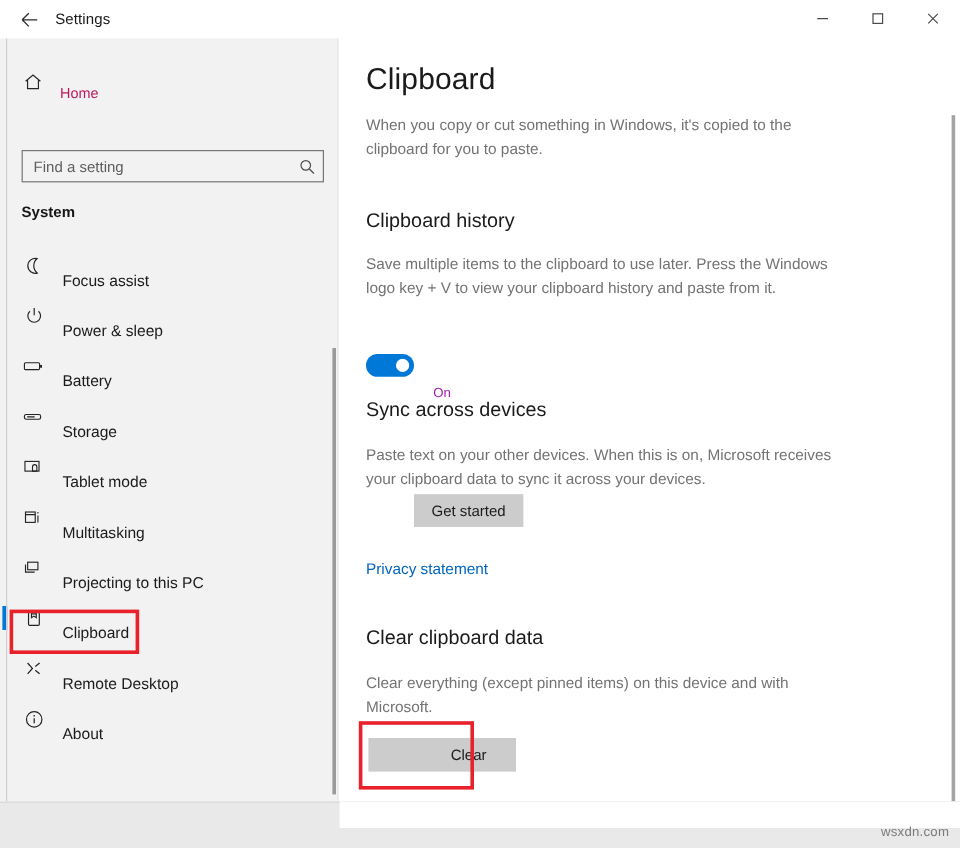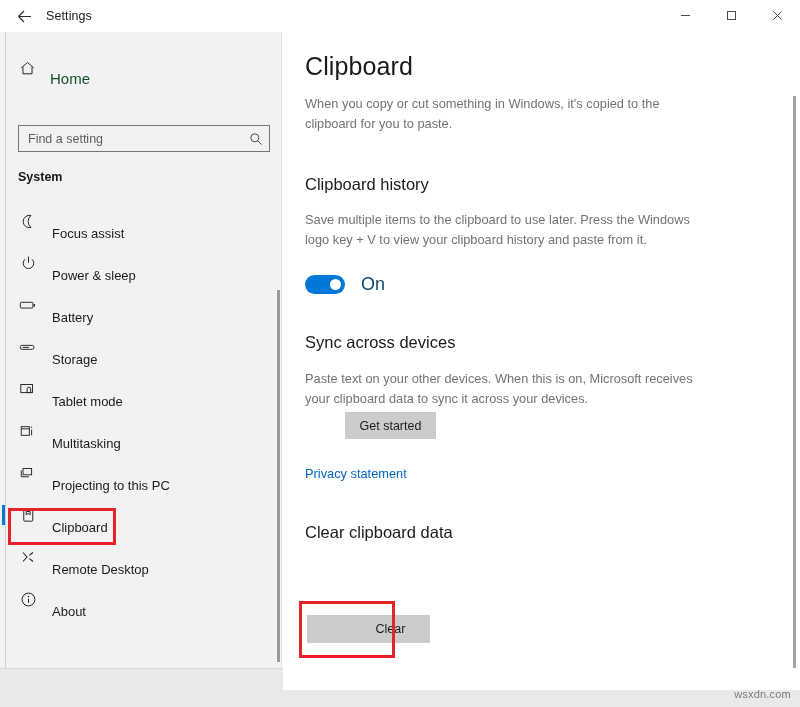--- a/index.html
+++ b/index.html
@@ -94,22 +94,22 @@
     width: 250px;
     height: 28px;
   }
   .home-icon {
     width: 26px;
     display: flex;
     justify-content: center;
     color: #262626;
   }
   .home-label {
-    font-size: 15px;
-    color: #14532d;
+    font-size: 12px;
+    color: #be185d;
     margin-left: 10px;
     margin-top: 20px;
   }
   .search-box {
     position: absolute;
     left: 18px;
     top: 93px;
     width: 252px;
     height: 27px;
     border: 1px solid #767676;
@@ -268,23 +268,24 @@
   .toggle .knob {
     position: absolute;
     right: 4px;
     top: 4px;
     width: 11px;
     height: 11px;
     border-radius: 50%;
     background: #ffffff;
   }
   .toggle-label {
-    font-size: 18px;
-    color: #0c4a6e;
+    font-size: 11px;
+    color: #a21caf;
     margin-left: 16px;
+    margin-top: 48px;
   }
   #head-sync { top: 301px; }
   #desc-sync { top: 337px; width: 403px; }
   .btn {
     position: absolute;
     background: #cccccc;
     border: 1px solid #cccccc;
     font-family: Liberation Sans, sans-serif;
     font-size: 12.5px;
     color: #1b1b1b;
@@ -549,20 +550,21 @@
         </div>
         <div class="toggle-label">On</div>
       </div>
 
       <div class="section-head" id="head-sync">Sync across devices</div>
       <div class="body-text" id="desc-sync">Paste text on your other devices. When this is on, Microsoft receives your clipboard data to sync it across your devices.</div>
       <button class="btn" id="btn-get-started">Get started</button>
       <a class="link" id="link-privacy" href="#">Privacy statement</a>
 
       <div class="section-head" id="head-clear">Clear clipboard data</div>
+      <div class="body-text" id="desc-clear">Clear everything (except pinned items) on this device and with Microsoft.</div>
 
     </div>
 
     <div class="content-scroll-track"></div>
     <div class="content-scroll-thumb"></div>
 
     <div id="btn-clear-inner">Clear</div>
 
   </div>
 

